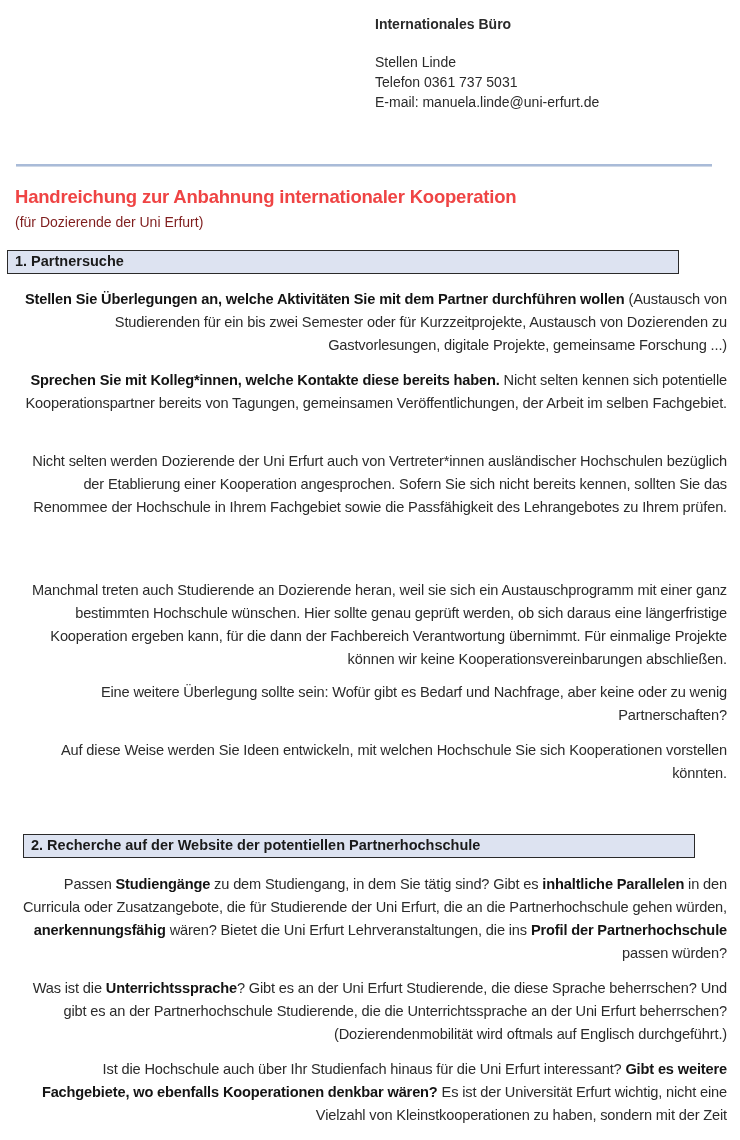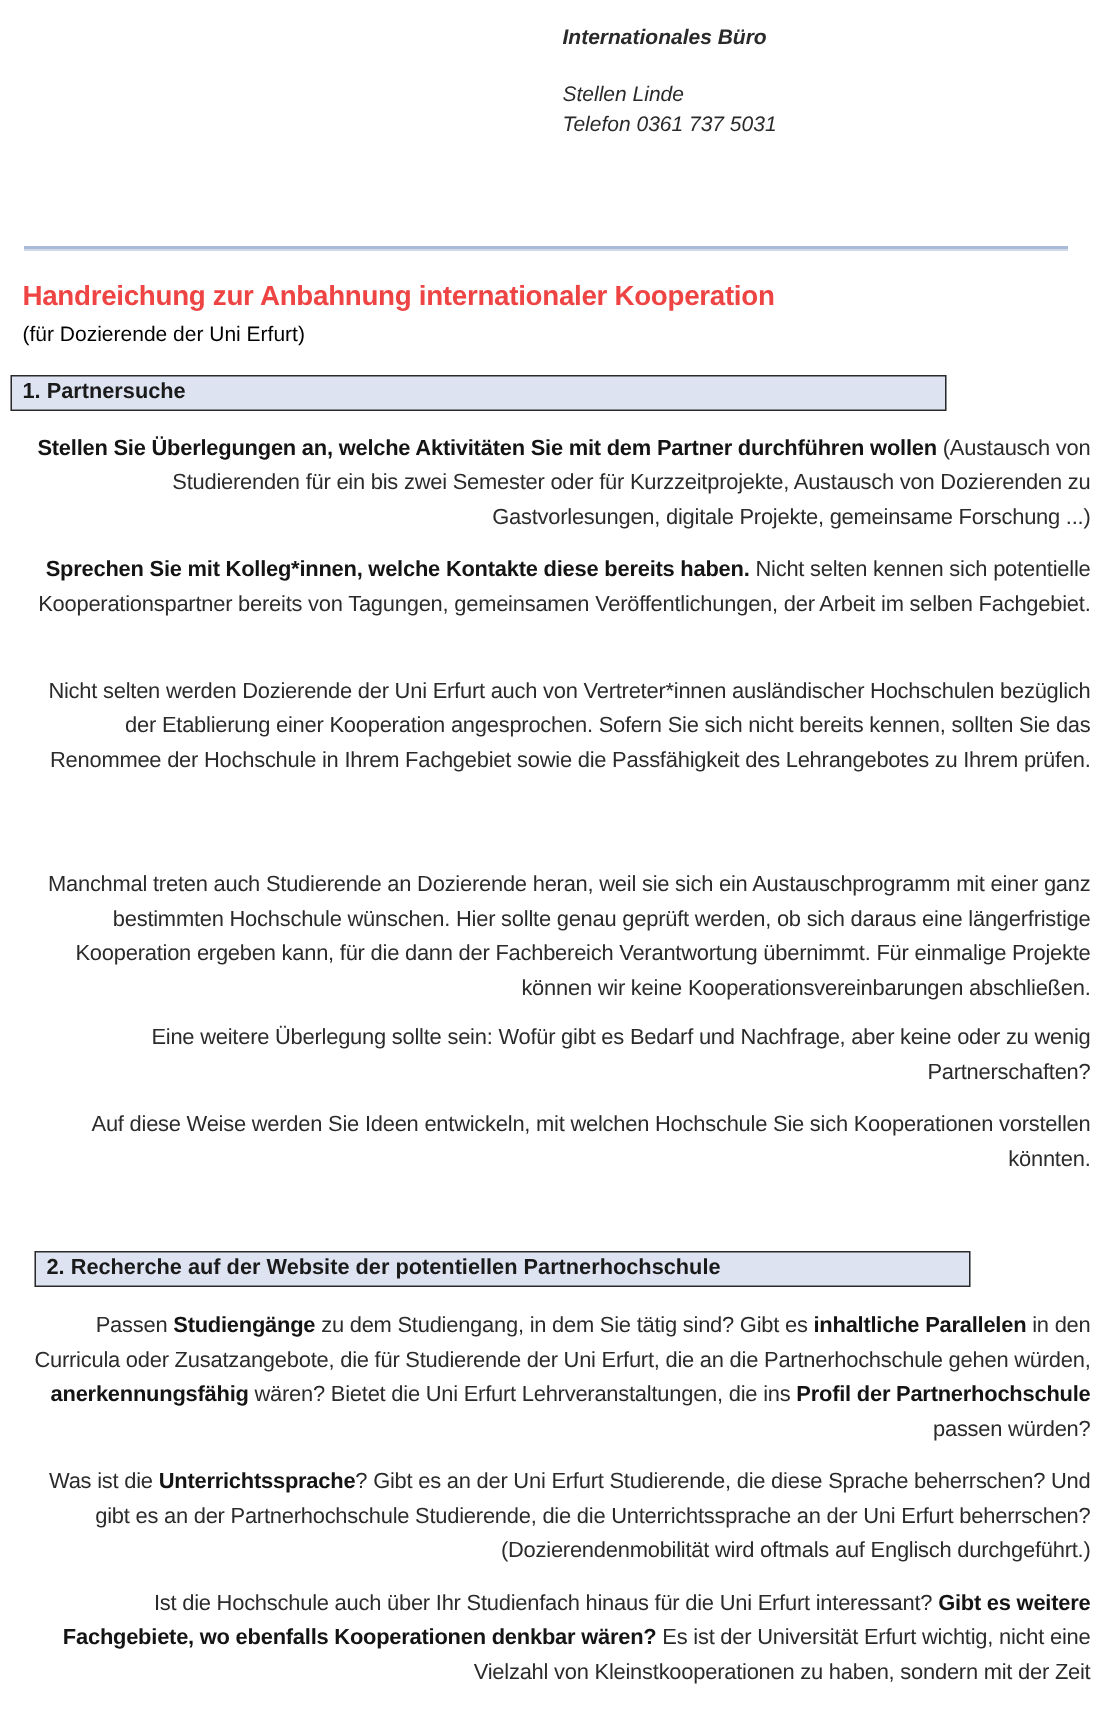--- a/index.html
+++ b/index.html
@@ -5,50 +5,51 @@
   html, body { margin: 0; padding: 0; background: #ffffff; }
   body {
     width: 740px; height: 1140px; overflow: hidden; position: relative;
     font-family: "Liberation Sans", "DejaVu Sans", sans-serif;
     color: #1e1e1e;
   }
   .page { position: absolute; left: 0; top: 0; width: 740px; height: 1140px; }
 
   
   .logo { position: absolute; left: 136px; top: 26px; width: 112px; height: 100px; }
-  .header-info { position: absolute; left: 375px; top: 14px; font-size: 14px; line-height: 20px; color: #2a2a2a; font-style: italic; }
+  .header-info { position: absolute; left: 375px; top: 14px; font-size: 14px; line-height: 20px; color: #2a2a2a; }
   .header-info .org { font-weight: bold; margin-bottom: 18px; display: block; }
   .header-info .line { display: block; }
   .header-info .date { display: block; margin-top: 18px; }
   .rule { position: absolute; left: 16px; top: 164px; width: 696px; height: 2px; background: #a9bbd8; border-bottom: 1px solid #cfd8e6; }
 
   
   .doc-title { position: absolute; left: 15px; top: 186px; font-size: 18.5px; font-weight: bold; letter-spacing: -0.2px; color: #ef4444; }
-  .doc-subtitle { position: absolute; left: 15px; top: 214px; font-size: 14px; color: #000000; }
+  .doc-subtitle { position: absolute; left: 15px; top: 214px; font-size: 14px; color: #7f1d1d; }
 
   .section-head {
-    position: absolute; left: 7px; width: 624px; height: 24px;
+    position: absolute; left: 7px; width: 672px; height: 24px;
     border: 1.5px solid #2a2a2a; background: #dde3f1;
     box-sizing: border-box; padding-left: 7px;
     font-size: 14.5px; font-weight: bold; line-height: 21px; color: #1a1a1a;
   }
 
   .para { position: absolute; left: 15px; width: 712px; font-size: 14.6px; line-height: 23px; color: #2b2b2b; letter-spacing: -0.15px; text-align: right; }
   .para b { color: #141414; }
 </style>
 </head>
 <body>
 
 <div class="page">
 
 
   <div class="header-info">
     <span class="org">Internationales Büro</span>
     <span class="line">Stellen Linde</span>
     <span class="line">Telefon 0361 737 5031</span>
+    <span class="line">E-mail: manuela.linde@uni-erfurt.de</span>
   </div>
 
   <div class="rule"></div>
 
   <div class="doc-title">Handreichung zur Anbahnung internationaler Kooperation</div>
   <div class="doc-subtitle">(für Dozierende der Uni Erfurt)</div>
 
   <div class="section-head" style="top:250px;">1.  Partnersuche</div>
 
   <div class="para" style="top:288px;">

